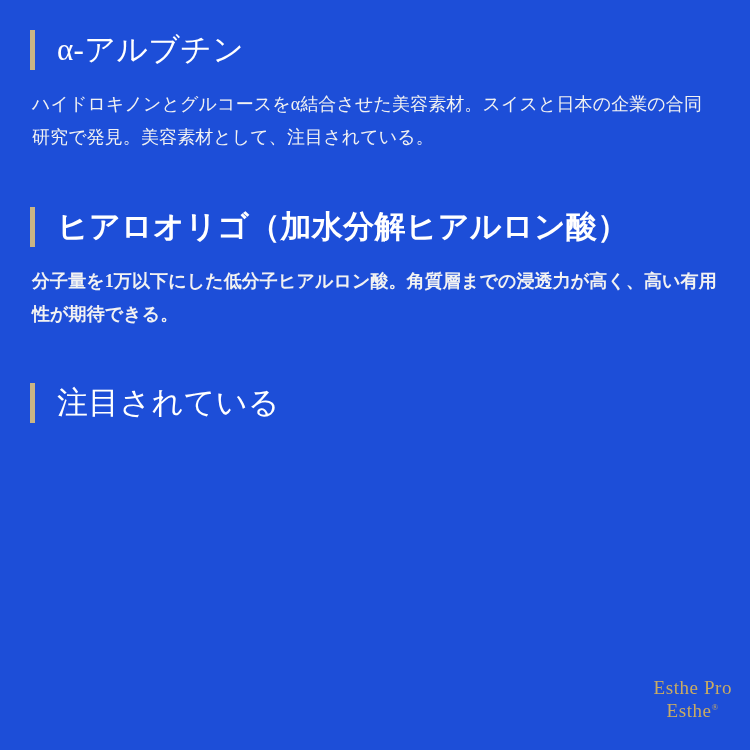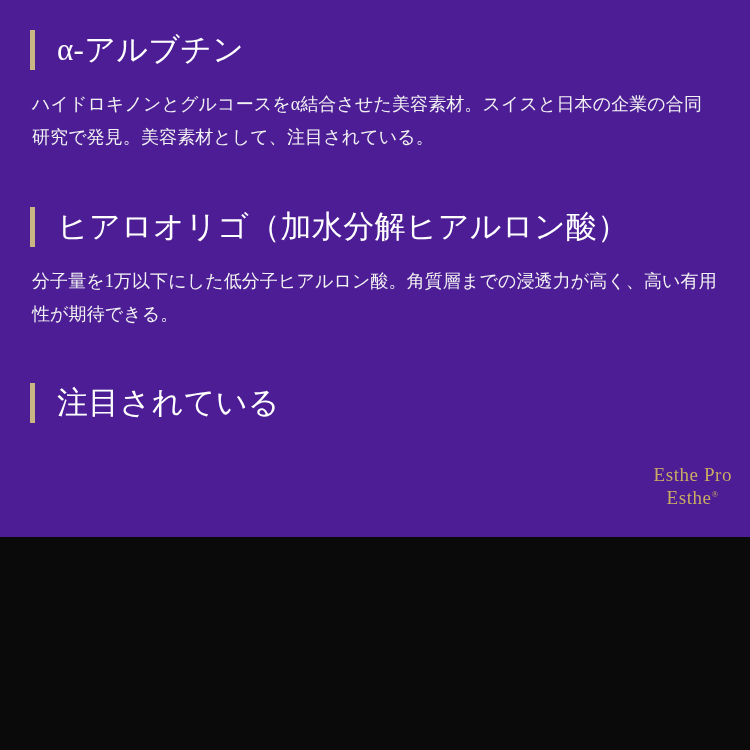--- a/index.html
+++ b/index.html
@@ -9,22 +9,22 @@
   body {
     width: 750px;
     height: 750px;
     background: #0a0a0a;
     font-family: "Liberation Serif", "DejaVu Serif", serif;
     overflow: hidden;
   }
   .page {
     position: relative;
     width: 750px;
-    height: 537px;
-    background: #4c1d95;
+    height: 750px;
+    background: #1d4ed8;
     box-sizing: border-box;
     padding: 30px 30px 0 30px;
   }
   .section {
     margin-bottom: 34px;
   }
   .section-head {
     display: flex;
     align-items: center;
     margin-bottom: 18px;
@@ -47,21 +47,21 @@
   .body-text {
     color: #f2f2f2;
     font-size: 18px;
     line-height: 1.85;
     letter-spacing: 0.005em;
     font-family: "Liberation Serif", "DejaVu Serif", serif;
     margin: 0 0 0 2px;
     max-width: 700px;
   }
   .s1 { margin-bottom: 52px; }
-  .s2 { margin-bottom: 52px; }
+  .s2 { margin-bottom: 52px; font-weight: bold; }
   .s3 { margin-bottom: 0; }
 
   .logo {
     position: absolute;
     right: 18px;
     bottom: 28px;
     text-align: center;
     color: #c9ab63;
     font-family: "Liberation Serif", "DejaVu Serif", serif;
     line-height: 1.22;

